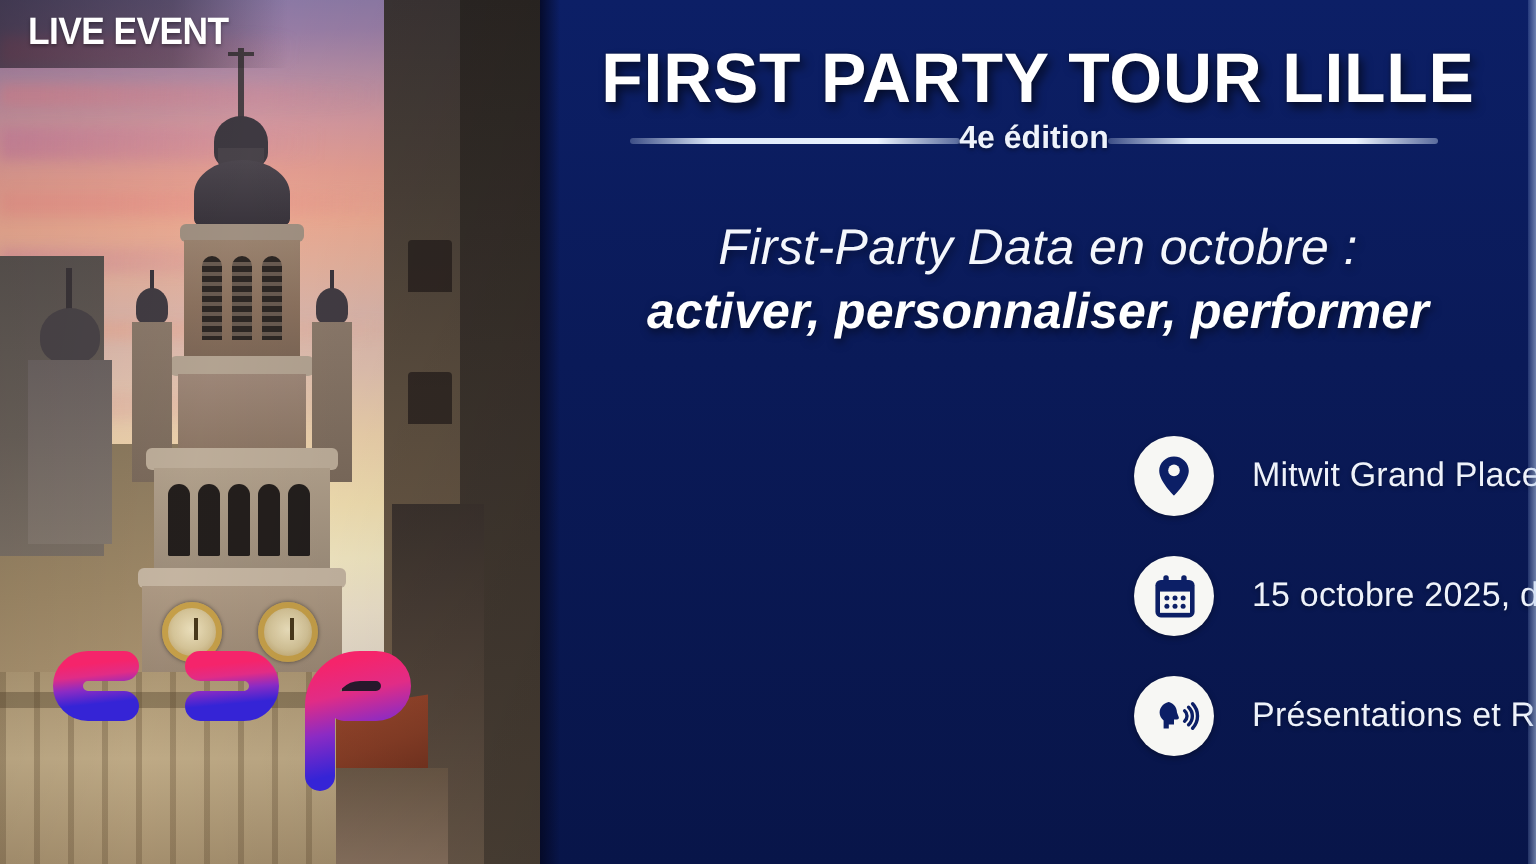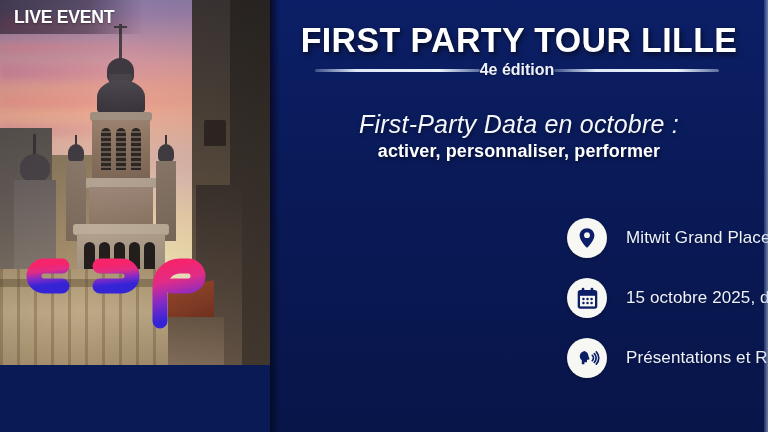--- a/index.html
+++ b/index.html
@@ -12,21 +12,21 @@
     position:relative;
     width:768px; height:432px;
     display:flex;
     background:#091a55;
     overflow:hidden;
   }
 
   
   #photo-panel {
     position:relative;
-    width:270px; height:365px;
+    width:270px; height:432px;
     flex:0 0 270px;
     overflow:hidden;
     background:#2a1a2e;
   }
   
   .sky {
     position:absolute; left:0; top:0; width:270px; height:330px;
     background:
       linear-gradient(178deg,
         #8a7aa8 0%,
@@ -247,21 +247,21 @@
     text-shadow:0 1px 2px rgba(0,0,0,0.4);
   }
 
   #subtitle { position:absolute; left:14px; right:14px; top:108px; text-align:center; }
   #sub-line1 {
     color:#f4f7fc; font-size:25px; font-style:italic; font-weight:normal;
     line-height:1.28; letter-spacing:0.2px;
     text-shadow:1px 2px 4px rgba(0,0,0,0.45);
   }
   #sub-line2 {
-    color:#ffffff; font-size:18px; font-weight:bold;
+    color:#ffffff; font-size:25px; font-style:italic; font-weight:bold;
     line-height:1.28; letter-spacing:0.1px;
     text-shadow:1px 2px 4px rgba(0,0,0,0.5);
   }
 
   #info-list { position:absolute; left:297px; top:0; }
   .info-row {
     position:absolute; left:0;
     display:flex; align-items:center; gap:19px;
     width:430px;
   }

